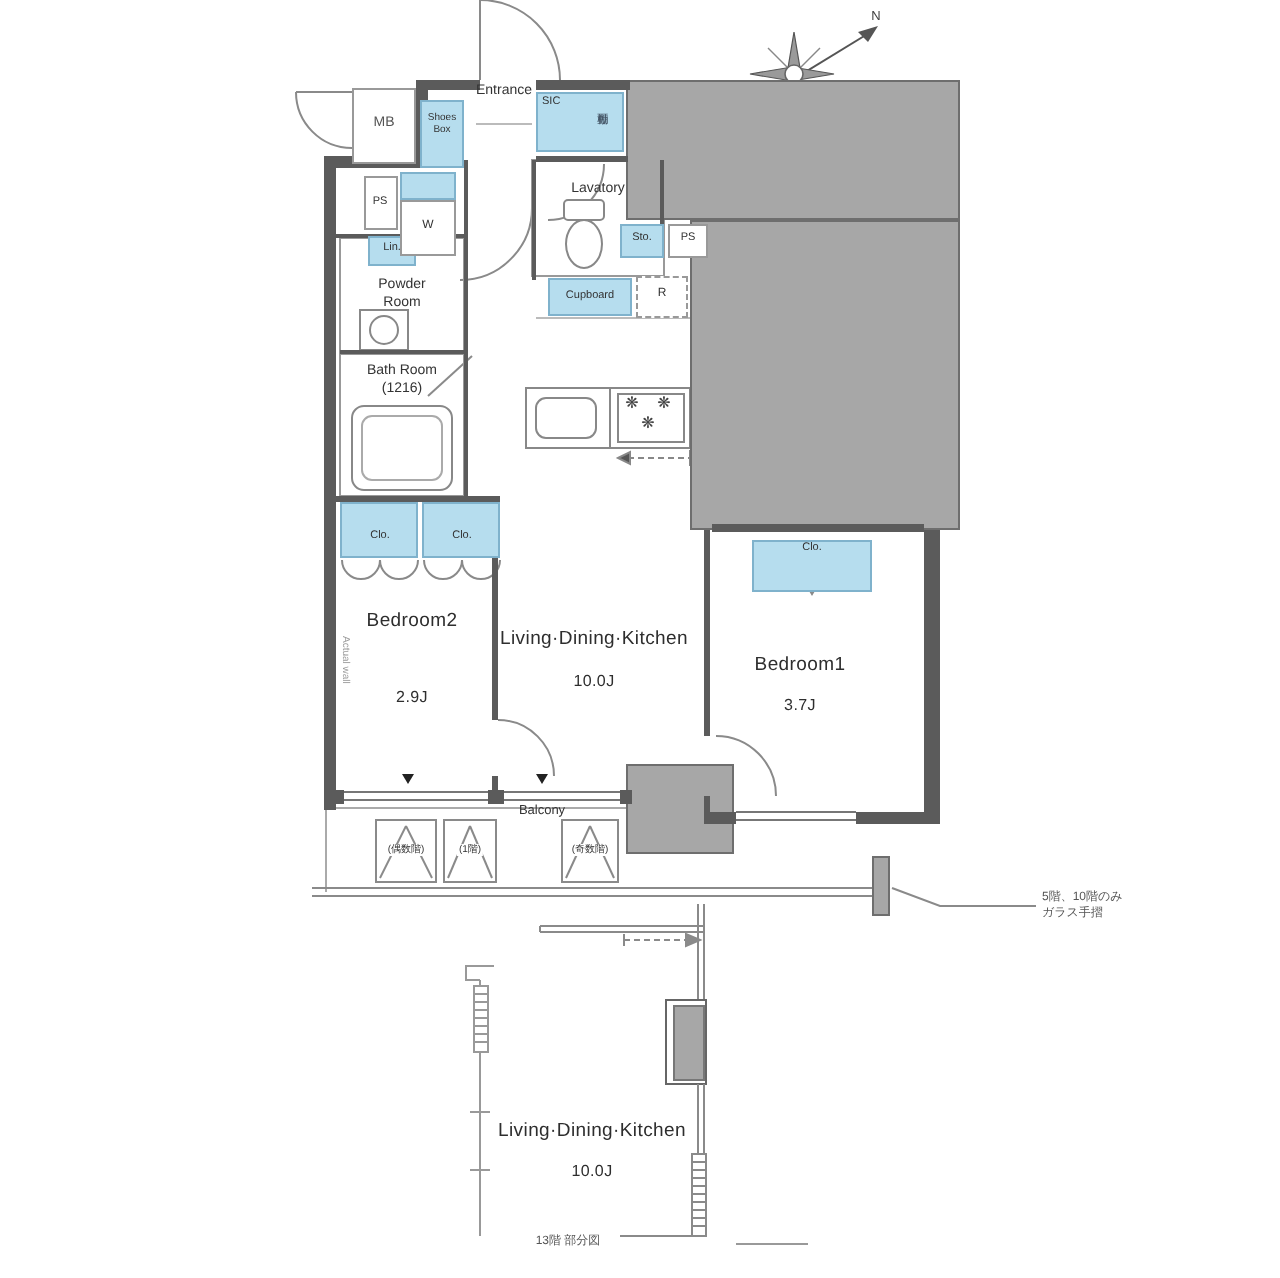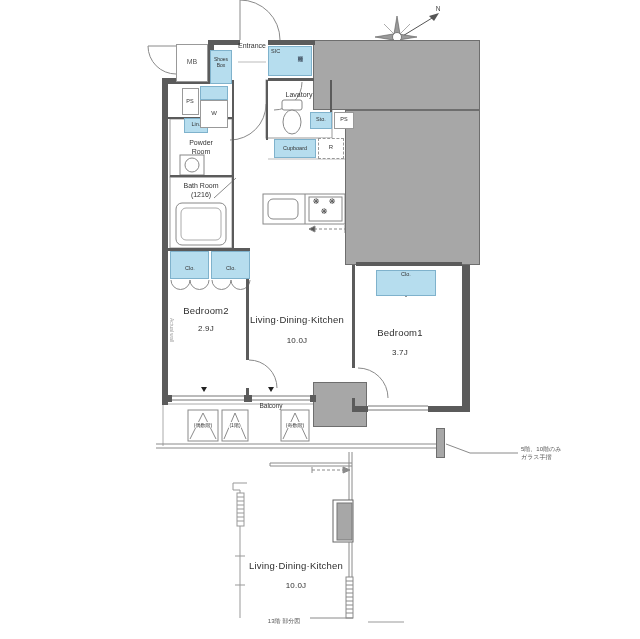--- a/index.html
+++ b/index.html
@@ -223,21 +223,21 @@
   <div class="lbl fs55" style="left:344px;top:116px;">PS</div>
   <div class="lbl fs55" style="left:295px;top:145px;">Cupboard</div>
   <div class="lbl fs6" style="left:331px;top:144px;">R</div>
   <div class="lbl fs8" style="left:316px;top:197px;color:#444;">❋</div>
   <div class="lbl fs8" style="left:332px;top:197px;color:#444;">❋</div>
   <div class="lbl fs8" style="left:324px;top:207px;color:#444;">❋</div>
   <div class="lbl fs55" style="left:190px;top:265px;">Clo.</div>
   <div class="lbl fs55" style="left:231px;top:265px;">Clo.</div>
   <div class="lbl fs55" style="left:406px;top:271px;">Clo.</div>
   <div class="lbl fs95 room" style="left:206px;top:305px;">Bedroom2</div>
-  <div class="lbl fs8 room" style="left:206px;top:324px;">2.9J</div>
+  <div class="lbl fs8 room" style="left:206px;top:344px;">2.9J</div>
   <div class="lbl fs95 room" style="left:297px;top:314px;">Living·Dining·Kitchen</div>
   <div class="lbl fs8 room" style="left:297px;top:336px;">10.0J</div>
   <div class="lbl fs95 room" style="left:400px;top:327px;">Bedroom1</div>
   <div class="lbl fs8 room" style="left:400px;top:348px;">3.7J</div>
   <div class="lbl fs65" style="left:271px;top:402px;">Balcony</div>
   <div class="lbl fs5" style="left:203px;top:422px;background:#fff;padding:0 1px;">(偶数階)</div>
   <div class="lbl fs5" style="left:235px;top:422px;background:#fff;padding:0 1px;">(1階)</div>
   <div class="lbl fs5" style="left:295px;top:422px;background:#fff;padding:0 1px;">(奇数階)</div>
   <div class="lbl fs6 left" style="left:521px;top:446px;color:#555;">5階、10階のみ
 ガラス手摺</div>

